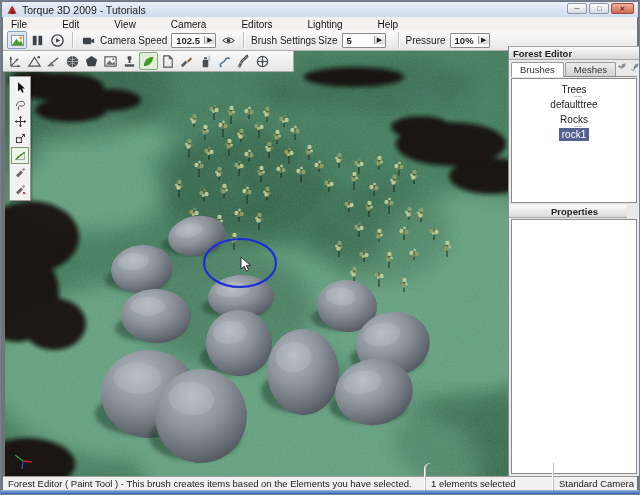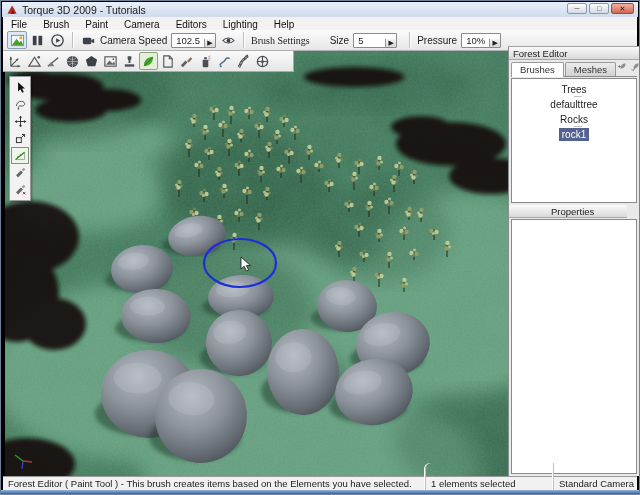--- a/index.html
+++ b/index.html
@@ -1,46 +1,46 @@
 <!DOCTYPE html>
 <html><head>
 <meta charset="utf-8">
 <style>
   * { margin:0; padding:0; box-sizing:border-box; }
   html,body { width:640px; height:495px; }
   body { font-family:"Liberation Sans","DejaVu Sans",sans-serif; font-size:10px; color:#222; }
 
-  .window { position:relative; width:640px; height:495px; background:#000000; border:1px solid #70829a; overflow:hidden; }
+  .window { position:relative; width:640px; height:495px; background:#737373; border:1px solid #70829a; overflow:hidden; }
 
   
   .titlebar { position:absolute; top:1px; left:1px; right:1px; height:15px;
     background:linear-gradient(#e9f0f9,#cfdcec); display:flex; align-items:center; padding-left:4px; }
   .titlebar .app-icon { width:12px; height:12px; margin-right:4px; }
   .titlebar .title-text { font-size:10.5px; color:#1a1a1a; }
   .winbtns { position:absolute; right:5px; top:2px; display:flex; gap:2px; }
   .winbtn { width:20px; height:11px; border:1px solid #8a98a8; border-radius:2px;
     background:linear-gradient(#fdfdfd,#d4dbe4); display:flex; align-items:center; justify-content:center;
     font-size:7px; line-height:7px; color:#333; }
   .winbtn.close { width:23px; background:linear-gradient(#f3b0a0,#cd6a50); border-color:#9a5040; color:#4a150c; }
 
   
   .menubar { position:absolute; top:16px; left:2px; right:2px; height:16px; background:#f3f2f0;
-    display:flex; align-items:center; border-bottom:1px solid #e0ded9; }
+    display:flex; align-items:center; border-bottom:1px solid #e0ded9;gap:19px; }
   .menu-item { padding:0 8px; font-size:10px; line-height:13px; color:#111; cursor:default; }
 
   
   .toolbar1 { position:absolute; top:29px; left:2px; right:2px; height:21px;
     background:linear-gradient(#fbfbfb,#e7e7e7); border-bottom:1px solid #b0b0b0;
     display:flex; align-items:center; padding-left:4px; }
   .tb-btn { width:20px; height:18px; display:flex; align-items:center; justify-content:center; border:1px solid transparent; border-radius:2px; }
   .tb-btn svg { width:15px; height:15px; }
   .tb-btn.sel { border-color:#8aa0b8; background:#dfeaf6; }
   .tb-sep { width:1px; height:16px; background:#bfbfbf; margin:0 5px; box-shadow:1px 0 0 #fff; }
   .tb-label { font-size:10px; color:#222; margin:0 4px 0 2px; white-space:nowrap; }
-  .dropdown { display:flex; align-items:flex-end; height:15px; border:1px solid #8a8a8a; background:#fff; border-radius:1px; }
+  .dropdown { display:flex; align-items:center; height:15px; border:1px solid #8a8a8a; background:#fff; border-radius:1px;font-weight:bold; }
   .dropdown .dd-val { padding:0 4px; font-size:9.5px; line-height:13px; min-width:24px; }
   .dropdown .dd-arrow { width:11px; background:linear-gradient(#f4f4f4,#d8d8d8); border-left:1px solid #9a9a9a;
     display:flex; align-items:center; justify-content:center; font-size:7px; color:#222; }
 
   
   .toolbar2 { position:absolute; top:50px; left:2px; width:291px; height:21px;
     background:linear-gradient(#fafafa,#e6e6e6); border-bottom:1px solid #aaa; border-right:1px solid #aaa;
     display:flex; align-items:center; padding-left:3px; }
   .toolbar2 .tb-btn { width:19px; }
   .toolbar2 .tb-btn.sel { border-color:#86a878; background:#e4efda; }
@@ -53,21 +53,21 @@
   .palette { position:absolute; top:25px; left:4px; width:22px; background:#f2f2f2;
     border:1px solid #9a9a9a; box-shadow:1px 1px 2px rgba(0,0,0,.35); padding:2px 1px; }
   .pal-btn { width:18px; height:17px; margin:0 auto; display:flex; align-items:center; justify-content:center; border:1px solid transparent; }
   .pal-btn svg { width:13px; height:13px; }
   .pal-btn.sel { border-color:#7a9a6a; background:#eef5e9; }
 
   
   .panel { position:absolute; top:45px; left:507px; width:131px; bottom:18px;
     background:#e9e9e9; border-left:1px solid #8c8c8c; border-top:1px solid #a0a0a0; }
   .panel-header { height:13px; background:linear-gradient(#fafafa,#d9d9d9); border-bottom:1px solid #a8a8a8;
-    font-size:9.5px; line-height:13px; padding-left:4px; color:#222; }
+    font-size:9.5px; line-height:13px; padding-left:4px; color:#222;font-weight:bold; }
   .tabsbar { position:absolute; top:14px; left:2px; right:2px; height:16px; display:flex; align-items:flex-end; border-bottom:1px solid #8a8a8a;text-align:right; }
   .tab { font-size:9.5px; padding:1px 8px 1px; border:1px solid #9a9a9a; border-bottom:none;
     background:linear-gradient(#ececec,#d2d2d2); border-radius:2px 2px 0 0; margin-right:1px; color:#333; }
   .tab.active { background:#fff; position:relative; top:1px; padding-bottom:2px; }
   .tab-tools { margin-left:auto; display:flex; align-items:center; gap:2px; padding-bottom:2px; }
   .tab-tools svg { width:11px; height:11px; }
 
   .treebox { position:absolute; top:31px; left:2px; right:2px; height:125px; background:#fff; border:1px solid #8a8a8a; overflow:hidden; padding-top:2px; }
   .tree-row { height:15px; display:flex; align-items:center; font-size:10px; white-space:nowrap;flex-direction:column; }
   .tree-row .caret { width:8px; height:8px; margin-left:3px; }
@@ -101,22 +101,22 @@
     <span class="title-text">Torque 3D 2009 - Tutorials</span>
   </div>
   <div class="winbtns">
     <div class="winbtn">─</div>
     <div class="winbtn">□</div>
     <div class="winbtn close">✕</div>
   </div>
 
   <div class="menubar" id="menubar">
       <span class="menu-item">File</span>
-      <span class="menu-item">Brush</span>
-      <span class="menu-item">Paint</span>
+      <span class="menu-item">Edit</span>
+      <span class="menu-item">View</span>
       <span class="menu-item">Camera</span>
       <span class="menu-item">Editors</span>
       <span class="menu-item">Lighting</span>
       <span class="menu-item">Help</span>
     </div>
 
   <div class="toolbar1">
     <span id="tb1-buttons" style="display:flex;align-items:center;">
         <span class="tb-btn sel">
           <svg viewBox="0 0 16 16" width="15" height="15">
@@ -150,21 +150,21 @@
       <span class="dd-val">102.5</span>
       <span class="dd-arrow">▶</span>
     </span>
     <span class="tb-btn" style="margin-left:2px;">
         <svg viewBox="0 0 16 16">
           <path d="M2 8 C5 4.5 11 4.5 14 8 C11 11.5 5 11.5 2 8 Z" fill="none" stroke="#3c4047" stroke-width="1.2"></path>
           <circle cx="8" cy="8" r="2" fill="#3c4047"></circle>
         </svg>
       </span>
     <span class="tb-sep"></span>
-    <span class="tb-label" style="margin-right:18px;font-family:Liberation Serif, serif;">Brush Settings</span>
+    <span class="tb-label" style="margin-right:0;">Brush Settings</span>
     <span class="tb-label">Size</span>
     <span class="dropdown" style="width:44px;">
       <span class="dd-val" style="flex:1;">5</span>
       <span class="dd-arrow">▶</span>
     </span>
     <span class="tb-sep" style="margin-left:12px;"></span>
     <span class="tb-label">Pressure</span>
     <span class="dropdown">
       <span class="dd-val">10%</span>
       <span class="dd-arrow">▶</span>

